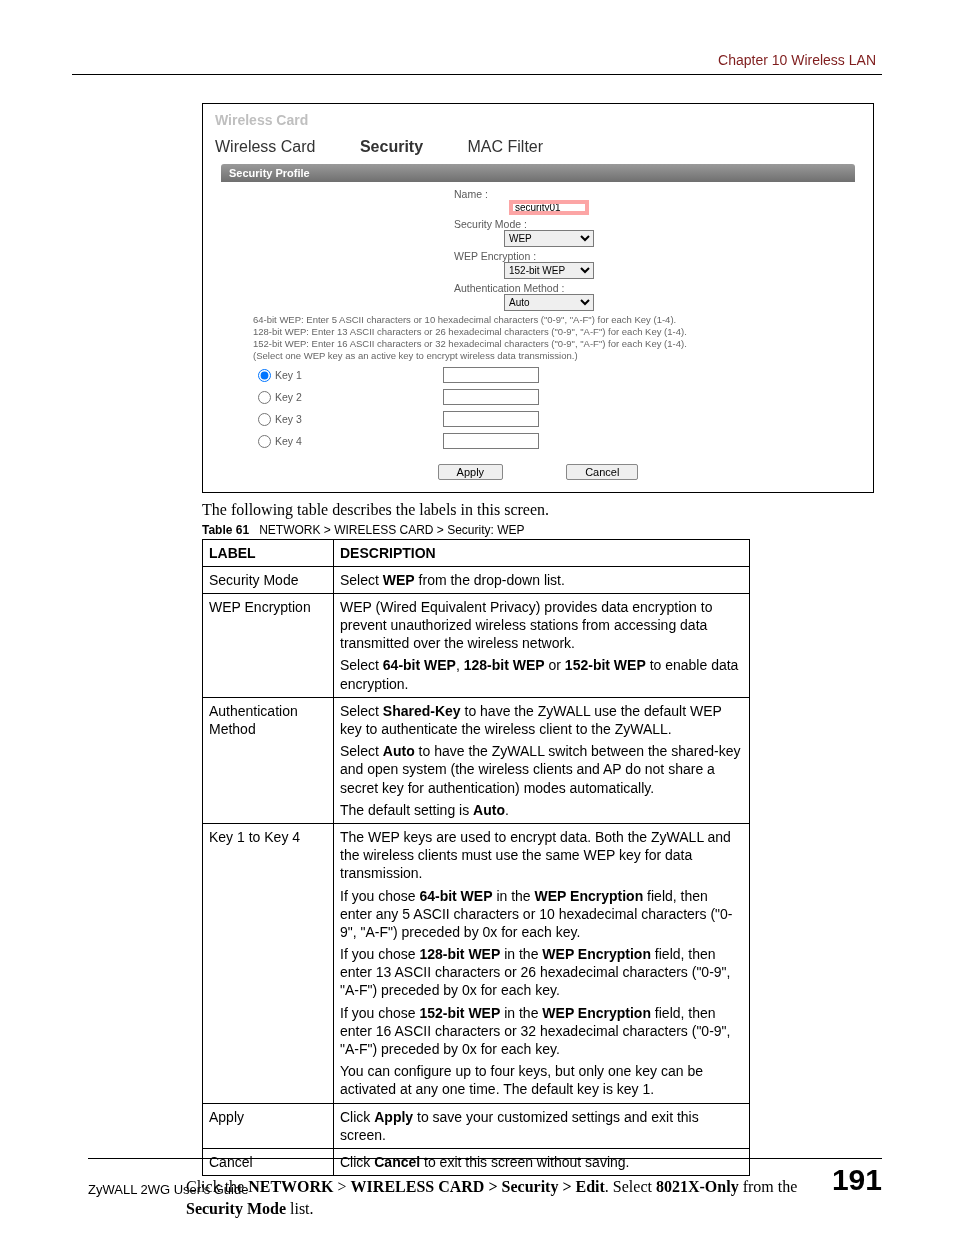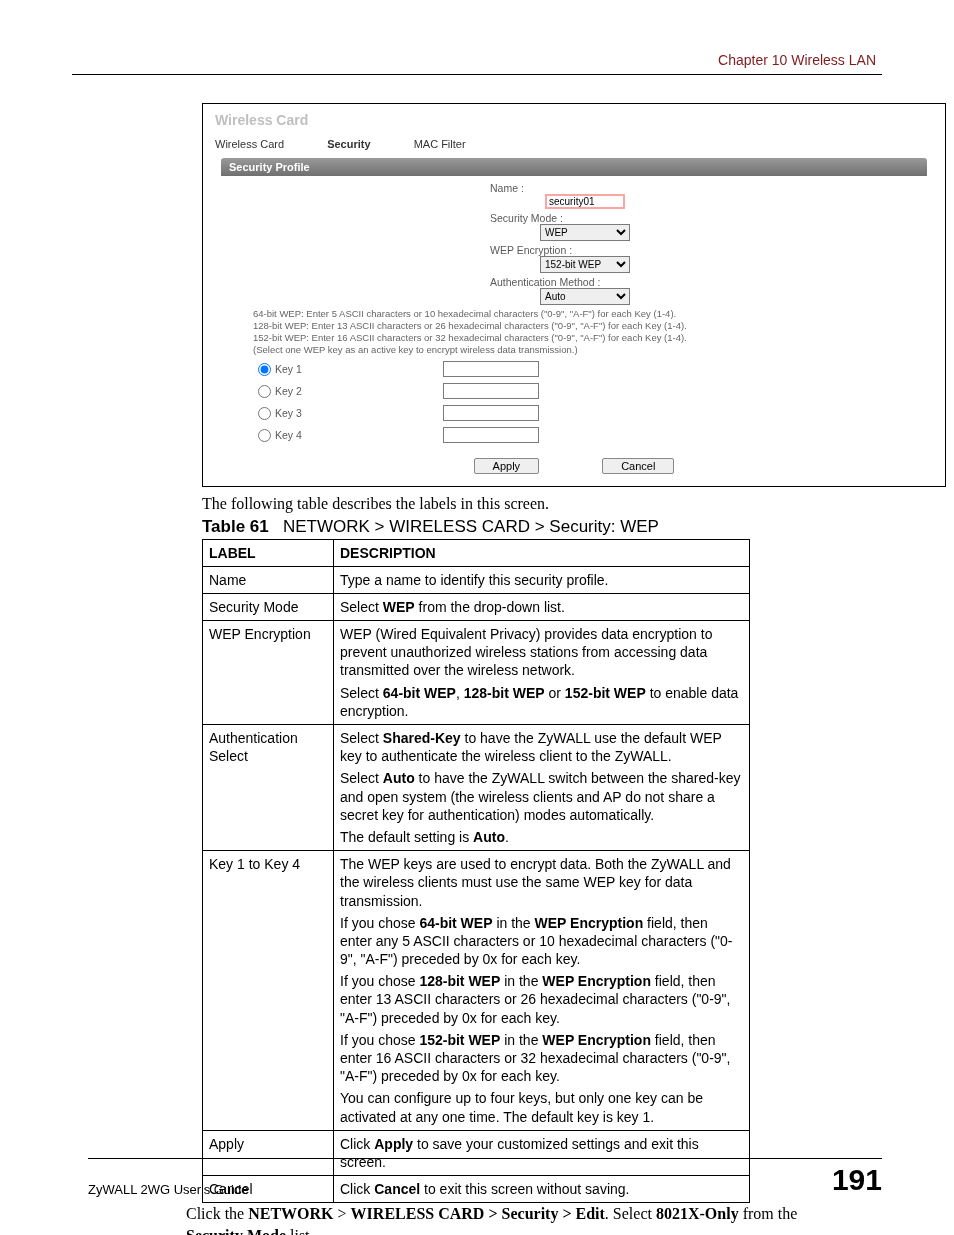--- a/index.html
+++ b/index.html
@@ -33,38 +33,38 @@
     font-family: Arial, Helvetica, sans-serif;
     font-size: 13px;
     margin-left: 130px;
     margin-bottom: 6px;
   }
   .figure-caption b { font-weight: bold; }
 
   
   .ui-box {
     margin-left: 130px;
-    width: 744px;
+    width: 672px;
     border: 1px solid #000;
     box-sizing: border-box;
     padding: 6px 10px 12px 10px;
     font-family: Verdana, Arial, sans-serif;
     font-size: 11px;
     color: #555;
     background: #fff;
   }
   .ui-title {
     font-family: Verdana, Arial, sans-serif;
     font-size: 14px;
     font-weight: bold;
     color: #bfbfbf;
     margin: 2px 0 6px 2px;
   }
   .ui-tabs {
-    font-size: 11px;
+    font-size: 16px;
     color: #333;
     padding: 4px 2px;
   }
   .ui-tab { display: inline-block; margin-right: 40px; }
   .ui-tab.active { font-weight: bold; }
   .profile-bar {
     background: linear-gradient(#9a9a9a, #6f6f6f);
     color: #fff;
     font-size: 11px;
     font-weight: bold;
@@ -82,21 +82,21 @@
     align-items: center;
     margin: 3px 0;
     flex-direction: column;
   }
   .form-label { width: 190px; }
   .tiny-input {
     font-family: Arial, sans-serif;
     font-size: 10px;
     height: 15px;
     width: 80px;
-    border: 2px solid #fca5a5;
+    border: 4px solid #fca5a5;
     background: #fff;
     box-sizing: border-box;
     padding: 0 2px;
   }
   .tiny-select {
     font-family: Arial, sans-serif;
     font-size: 10px;
     height: 17px;
     width: 90px;
     border: 1px solid #7a7a7a;
@@ -140,21 +140,21 @@
 
   
   .body-text {
     margin-left: 130px;
     font-size: 16px;
     margin-top: 8px;
     margin-bottom: 4px;
   }
   .table-caption {
     font-family: Arial, Helvetica, sans-serif;
-    font-size: 17px;
+    font-size: 12px;
     margin-left: 130px;
     margin-bottom: 2px;
     margin-top: 4px;
   }
   table.desc-table {
     margin-left: 130px;
     border-collapse: collapse;
     width: 548px;
     font-family: Arial, Helvetica, sans-serif;
     font-size: 14px;
@@ -292,38 +292,34 @@
     <span>NETWORK &gt; WIRELESS CARD &gt; Security: WEP</span>
   </div>
 
   <table class="desc-table">
     <tbody>
         <tr>
       <th class="col-label">LABEL</th>
       <th>DESCRIPTION</th>
     </tr>
     <tr>
-      <td>Name</td>
-      <td>Type a name to identify this security profile.</td>
-    </tr>
-    <tr>
       <td>Security Mode</td>
       <td>
         <span>Select </span><b>WEP</b><span> from the drop-down list.</span>
       </td>
     </tr>
     <tr>
       <td>WEP Encryption</td>
       <td>
         <div class="desc-para">WEP (Wired Equivalent Privacy) provides data encryption to prevent unauthorized wireless stations from accessing data transmitted over the wireless network.</div>
         <div class="desc-para"><span>Select </span><b>64-bit WEP</b><span>, </span><b>128-bit WEP</b><span> or </span><b>152-bit WEP</b><span> to enable data encryption.</span></div>
       </td>
     </tr>
     <tr>
-      <td>Authentication Select</td>
+      <td>Authentication Method</td>
       <td>
         <div class="desc-para"><span>Select </span><b>Shared-Key</b><span> to have the ZyWALL use the default WEP key to authenticate the wireless client to the ZyWALL.</span></div>
         <div class="desc-para"><span>Select </span><b>Auto</b><span> to have the ZyWALL switch between the shared-key and open system (the wireless clients and AP do not share a secret key for authentication) modes automatically.</span></div>
         <div class="desc-para"><span>The default setting is </span><b>Auto</b><span>.</span></div>
       </td>
     </tr>
     <tr>
       <td>Key 1 to Key 4</td>
       <td>
         <div class="desc-para">The WEP keys are used to encrypt data. Both the ZyWALL and the wireless clients must use the same WEP key for data transmission.</div>

